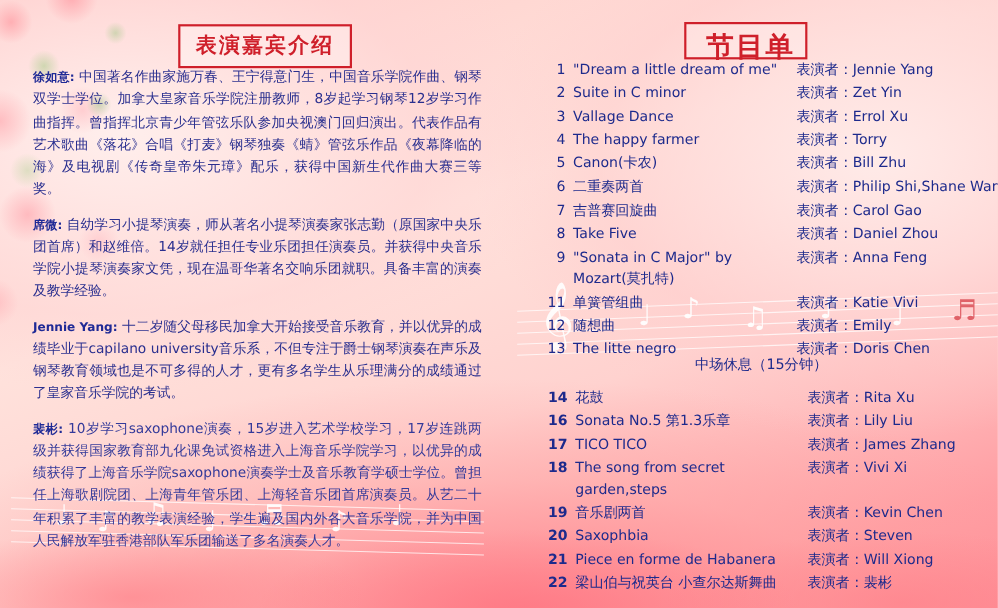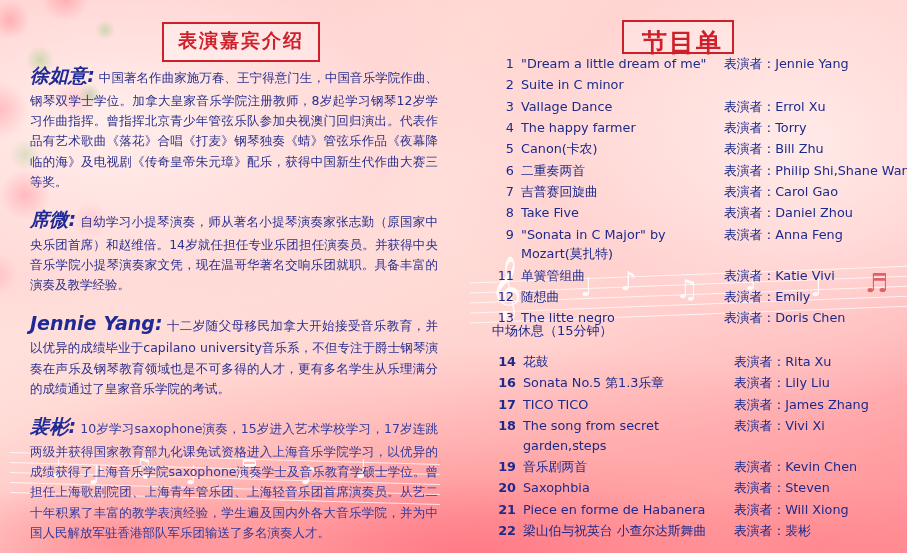--- a/index.html
+++ b/index.html
@@ -92,23 +92,22 @@
   }
   .bio {
     margin-bottom: 12px;
     color: #2a2f8f;
     font-size: 12.5px;
     line-height: 1.62;
     text-align: justify;
   }
   .bio .name {
     font-weight: bold;
-    font-style: italic;
     color: #1f2a96;
-    font-size: 19px;
+    font-size: 11px;
   }
   .bio.dark {
     color: #343a9a;
   }
   .bio .body { display: inline; }
 
   
   #right-col {
     position: absolute;
     left: 492px; top: 54px;
@@ -135,21 +134,21 @@
   .prog-perf {
     flex: none;
     width: 168px;
     white-space: nowrap;
   }
   .perf-label { }
   #intermission {
     position: absolute;
     left: 492px; top: 322px;
     width: 400px;
-    text-align: left;
+    text-align: center;
     color: #1d2a8c;
     font-size: 13px;
   }
   #right-col-2 {
     position: absolute;
     left: 492px; top: 352px;
     width: 402px;
   }
   #right-col-2 .prog-num { width: 24px; font-weight: bold; }
   #right-col-2 .prog-perf { width: 160px; }
@@ -242,20 +241,21 @@
 
   <div id="right-col">
     <div class="prog-row">
       <span class="prog-num">1</span>
       <span class="prog-title">"Dream a little dream of me"</span>
       <span class="prog-perf"><span class="perf-label">表演者：</span><span>Jennie Yang</span></span>
     </div>
     <div class="prog-row">
       <span class="prog-num">2</span>
       <span class="prog-title">Suite in C minor</span>
+      <span class="prog-perf"><span class="perf-label">表演者：</span><span>Zet Yin</span></span>
     </div>
     <div class="prog-row">
       <span class="prog-num">3</span>
       <span class="prog-title">Vallage Dance</span>
       <span class="prog-perf"><span class="perf-label">表演者：</span><span>Errol Xu</span></span>
     </div>
     <div class="prog-row">
       <span class="prog-num">4</span>
       <span class="prog-title">The happy farmer</span>
       <span class="prog-perf"><span class="perf-label">表演者：</span><span>Torry</span></span>

